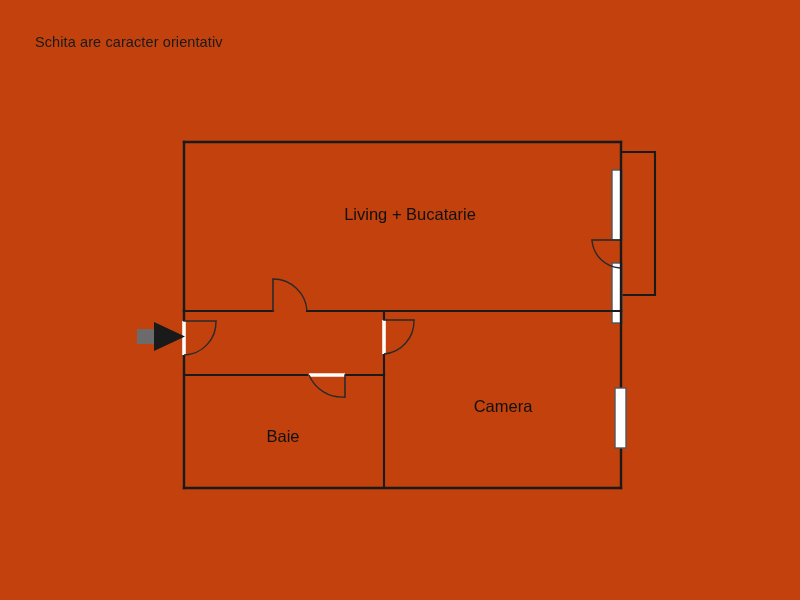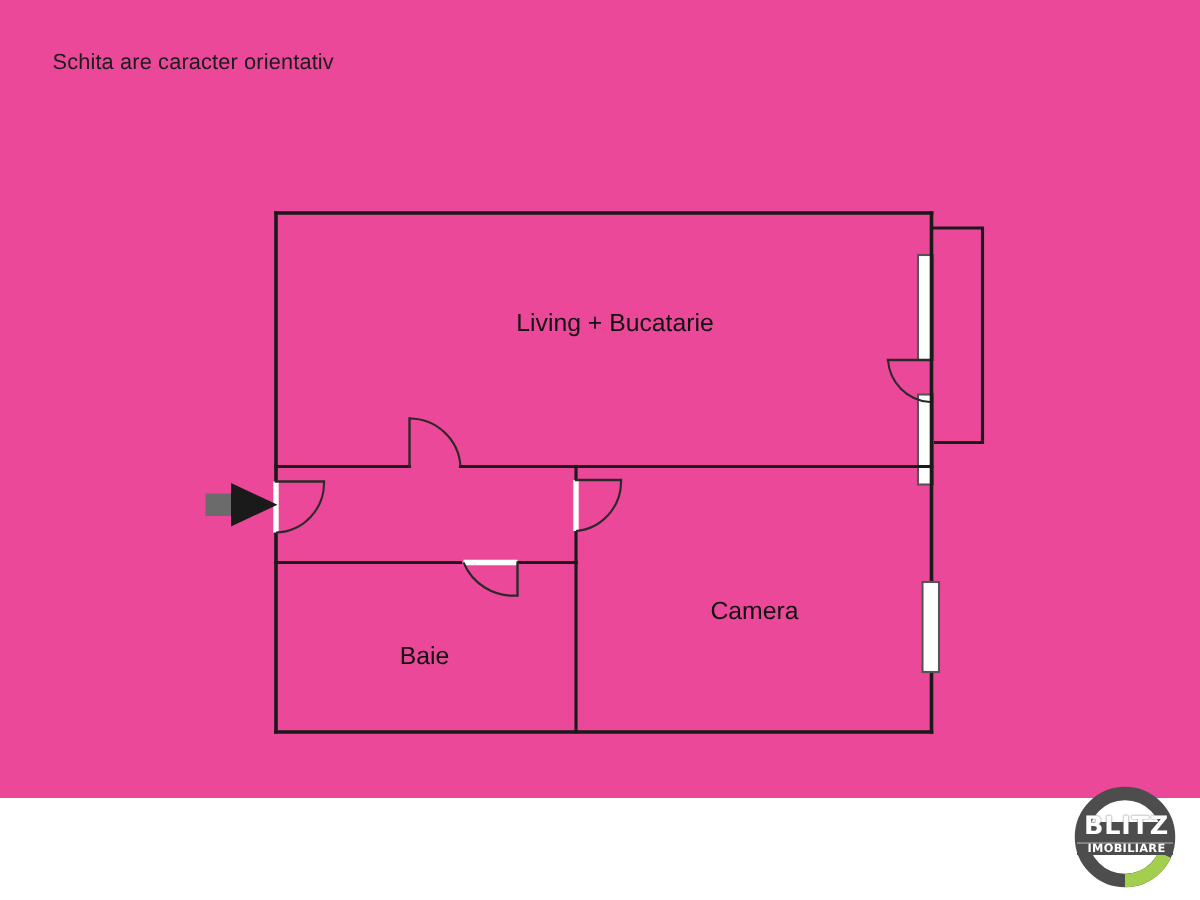--- a/index.html
+++ b/index.html
@@ -13,22 +13,22 @@
     height: 600px;
     position: relative;
     overflow: hidden;
     font-family: "Liberation Sans", "DejaVu Sans", sans-serif;
     background: #ffffff;
   }
   #app {
     position: absolute;
     left: 0; top: 0;
     width: 800px;
-    height: 532px;
-    background: #ec4899;
+    height: 600px;
+    background: #c2410c;
   }
   .disclaimer {
     position: absolute;
     left: 35px;
     top: 34px;
     font-size: 14.5px;
     color: #1b1b1b;
     letter-spacing: 0.1px;
     white-space: nowrap;
     font-family: "Liberation Sans", "DejaVu Sans", sans-serif;
@@ -183,30 +183,14 @@
     </g>
 
     <text class="room-label" x="410" y="216">Living + Bucatarie</text>
 
     <text class="room-label" x="503" y="408">Camera</text>
 
     <text class="room-label" x="283" y="438">Baie</text>
 
   </svg>
 
-  <div class="logo-wrap">
-    <svg class="logo-ring" viewBox="0 0 72 72">
-
-      <circle cx="36" cy="36" r="29" fill="none" stroke="#4d4d4d" stroke-width="9"></circle>
-
-      <path d="M 36 65 A 29 29 0 0 0 62.5 48" fill="none" stroke="#a4ce4e" stroke-width="9" stroke-linecap="butt"></path>
-
-      <rect x="4" y="26" width="64" height="22" fill="#4d4d4d"></rect>
-
-      <rect x="4" y="39.5" width="64" height="1.1" fill="#8e8e8e"></rect>
-    </svg>
-    <div class="logo-text-block">
-      <span class="logo-blitz">BLITZ</span>
-      <span class="logo-imob">IMOBILIARE</span>
-    </div>
-  </div>
 
 </div>
 
 </body></html>

